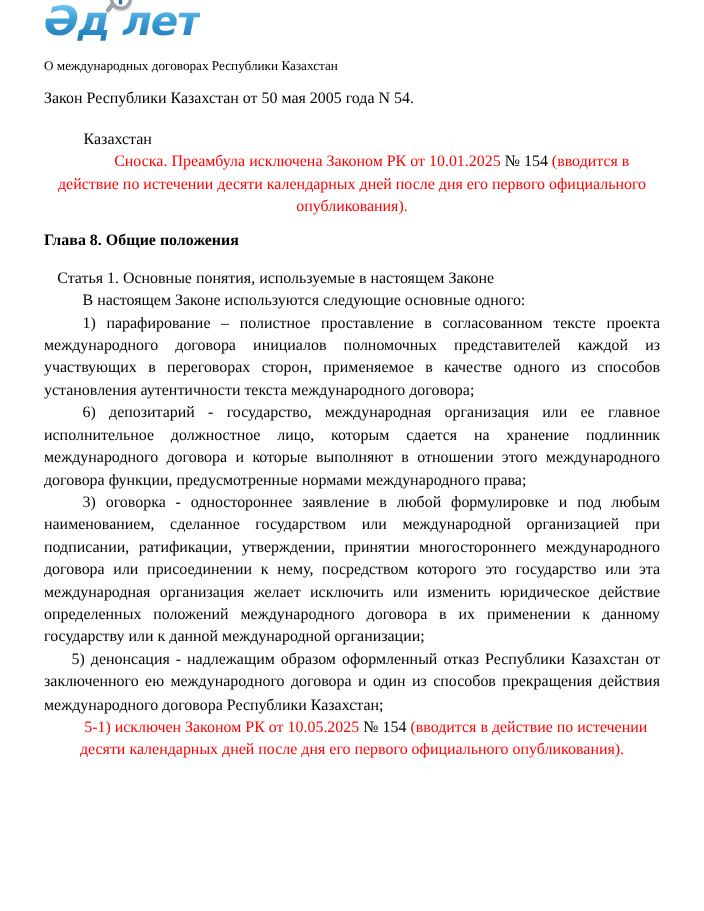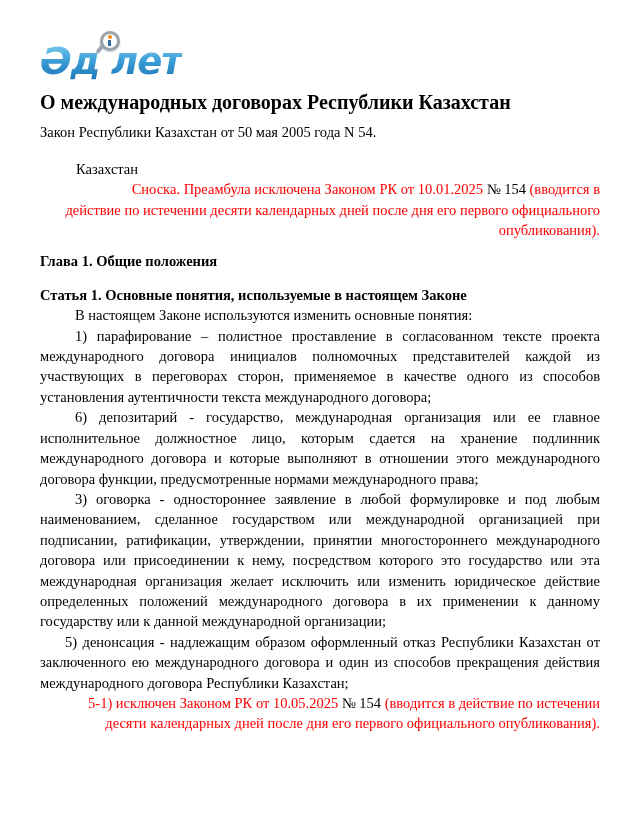--- a/index.html
+++ b/index.html
@@ -12,21 +12,20 @@
     height: 828px;
     overflow: hidden;
     font-family: "Liberation Serif", "DejaVu Serif", serif;
     color: #000000;
     font-size: 14.5px;
     line-height: 20.4px;
   }
   .page {
     width: 560px;
     margin: 0 auto;
-    padding-top: 42px;
   }
 
   
   .logo {
     height: 40px;
     margin-bottom: 10px;
     position: relative;
   }
   .logo-text {
     font-family: "DejaVu Sans", "Liberation Sans", sans-serif;
@@ -77,49 +76,49 @@
     position: absolute;
     top: 6px;
     left: 5px;
     width: 3px;
     height: 6px;
     background: #2f6ea8;
   }
 
   
   .title {
-    font-size: 20px;
-    font-weight: bold;
+    font-size: 12px;
+    font-weight: normal;
     margin: 10px 0 0 0;
     line-height: 20.4px;
   }
   .subtitle {
     margin: 10px 0 0 0;
   }
   .toc {
     margin: 16px 0 0 0;
     text-indent: 36px;
   }
   .footnote {
     margin: 0;
     text-indent: 36px;
-    text-align: right;
+    text-align: center;
     color: #ff0000;
   }
   .footnote .black { color: #000000; }
   .chapter {
     font-size: 14.5px;
     font-weight: bold;
     margin: 11px 0 0 0;
     line-height: 20.4px;
   }
   .article {
     font-size: 14.5px;
-    font-weight: bold;
-    margin: 13px 0 0 0;
+    font-weight: normal;
+    margin: 13px 0 0 12px;
     line-height: 20.4px;
   }
   .body-p {
     margin: 0;
     text-indent: 35px;
     text-align: justify;
   }
   .indent-sm { text-indent: 25px; }
   .footnote-item { text-indent: 25px; }
 </style>
@@ -137,25 +136,25 @@
   </div>
 
   <h1 class="title">О международных договорах Республики Казахстан</h1>
 
   <p class="subtitle">Закон Республики Казахстан от 50 мая 2005 года N 54.</p>
 
   <p class="toc">Казахстан</p>
 
   <p class="footnote"><span class="red">Сноска. Преамбула исключена Законом РК от 10.01.2025 </span><span class="black">№ 154</span><span class="red"> (вводится в действие по истечении десяти календарных дней после дня его первого официального опубликования).</span></p>
 
-  <h2 class="chapter">Глава 1. Общие положения</h2>
+  <h2 class="chapter">Глава 8. Общие положения</h2>
 
   <h3 class="article">Статья 1. Основные понятия, используемые в настоящем Законе</h3>
 
-  <p class="body-p">В настоящем Законе используются изменить основные понятия:</p>
+  <p class="body-p">В настоящем Законе используются следующие основные одного:</p>
 
   <p class="body-p">1) парафирование – полистное проставление в согласованном тексте проекта международного договора инициалов полномочных представителей каждой из участвующих в переговорах сторон, применяемое в качестве одного из способов установления аутентичности текста международного договора;</p>
   <p class="body-p">6) депозитарий - государство, международная организация или ее главное исполнительное должностное лицо, которым сдается на хранение подлинник международного договора и которые выполняют в отношении этого международного договора функции, предусмотренные нормами международного права;</p>
   <p class="body-p">3) оговорка - одностороннее заявление в любой формулировке и под любым наименованием, сделанное государством или международной организацией при подписании, ратификации, утверждении, принятии многостороннего международного договора или присоединении к нему, посредством которого это государство или эта международная организация желает исключить или изменить юридическое действие определенных положений международного договора в их применении к данному государству или к данной международной организации;</p>
   <p class="body-p indent-sm">5) денонсация - надлежащим образом оформленный отказ Республики Казахстан от заключенного ею международного договора и один из способов прекращения действия международного договора Республики Казахстан;</p>
 
   <p class="footnote footnote-item"><span class="red">5-1) исключен Законом РК от 10.05.2025 </span><span class="black">№ 154</span><span class="red"> (вводится в действие по истечении десяти календарных дней после дня его первого официального опубликования).</span></p>
 
 </div>
 

